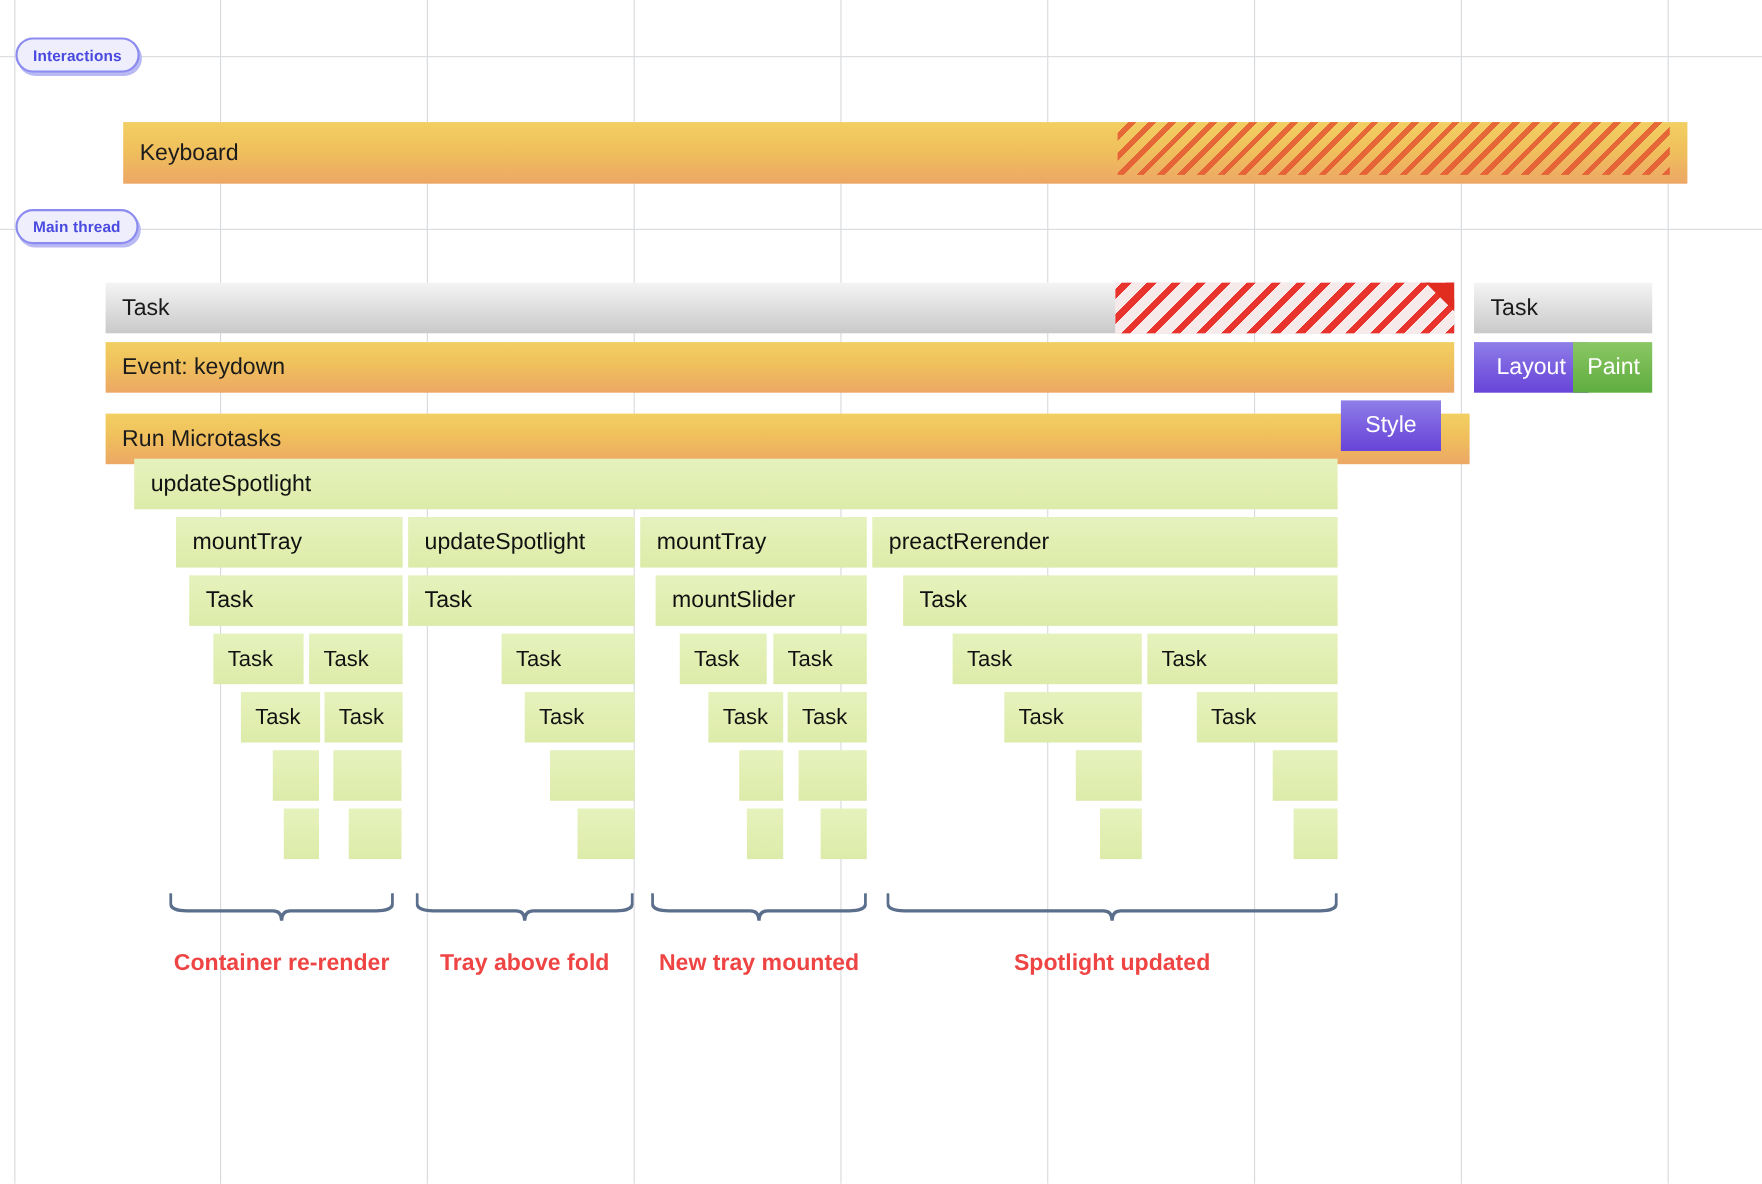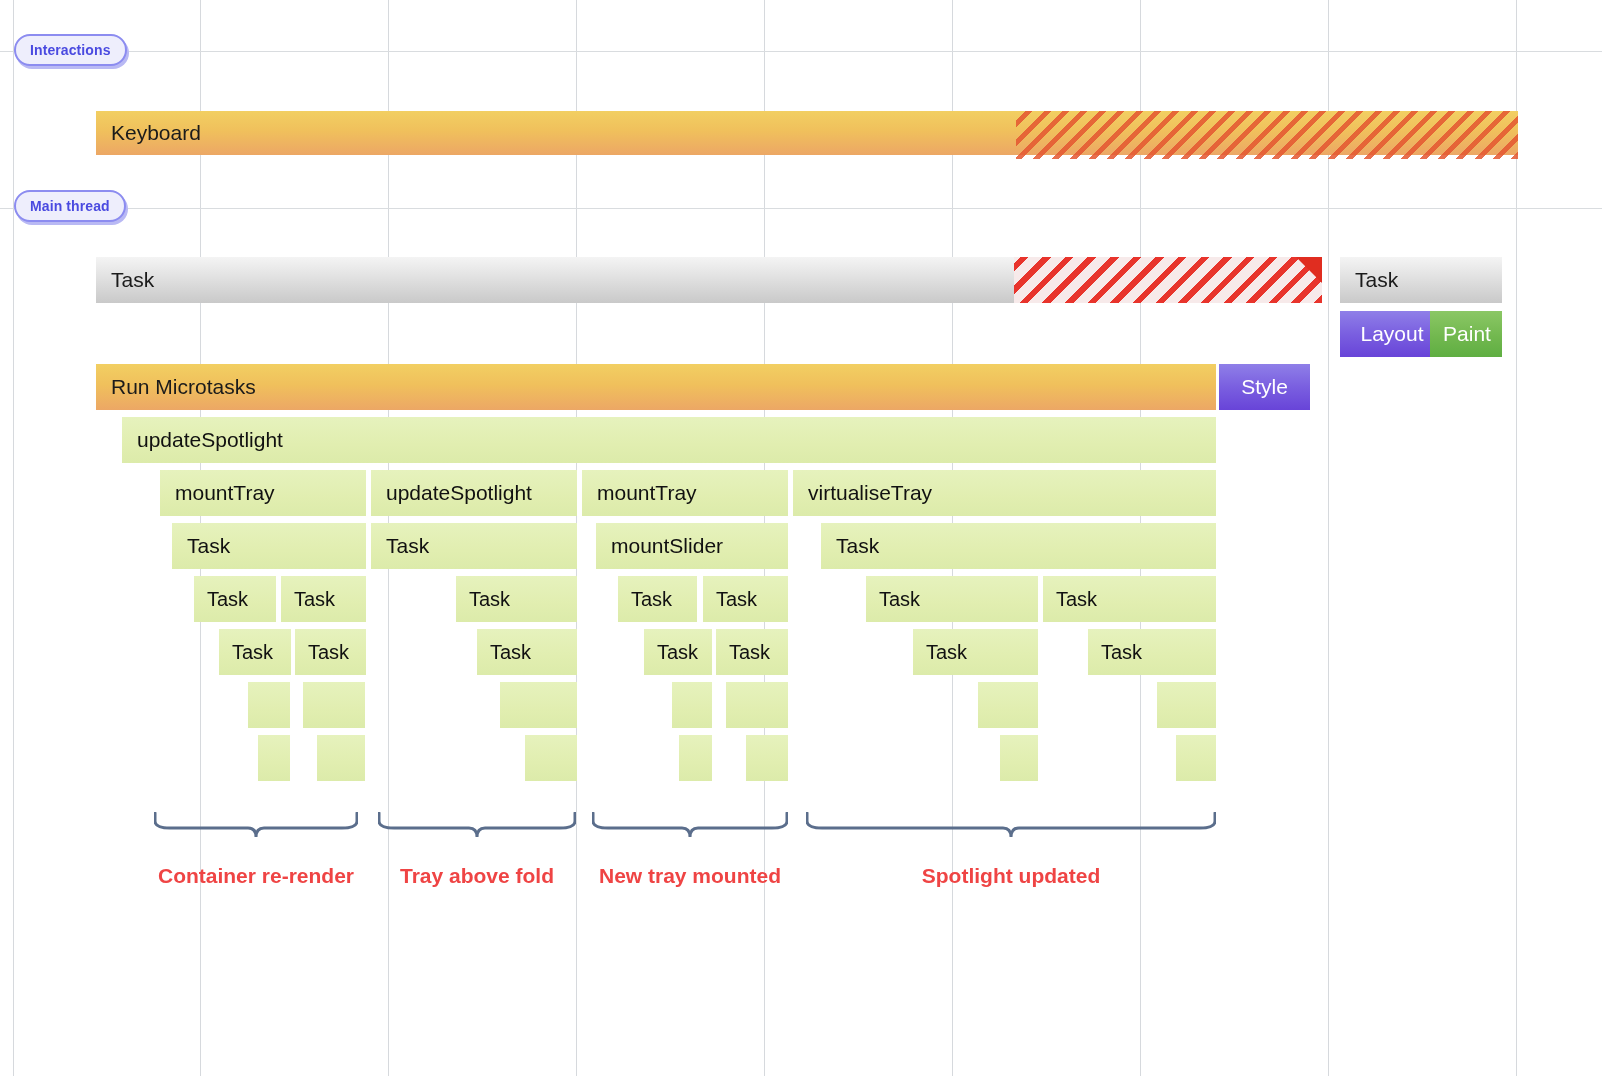--- a/index.html
+++ b/index.html
@@ -124,44 +124,47 @@
   <div class="hline" style="top:51px"></div>
   <div class="hline" style="top:208px"></div>
 
   <div class="track-pill" style="left:14px;top:34px">
       <span>Interactions</span>
     </div>
   <div class="track-pill" style="left:14px;top:190px">
       <span>Main thread</span>
     </div>
 
-  <div class="bar bar-orange" style="left:96px;top:111px;width:1422px;height:44px">
+  <div class="bar bar-orange" style="left:112px;top:111px;width:1422px;height:56px">
     <span>Keyboard</span>
   </div>
   <div class="hatch-orange" style="left:1016px;top:111px;width:502px;height:48px"></div>
 
   <div class="bar bar-grey" style="left:96px;top:257px;width:1226px;height:46px">
     <span>Task</span>
   </div>
   <div class="hatch-red" style="left:1014px;top:257px;width:308px;height:46px"></div>
   <div class="red-tri" style="left:1296px;top:257px"></div>
 
   <div class="bar bar-grey" style="left:1340px;top:257px;width:162px;height:46px">
     <span>Task</span>
   </div>
 
+  <div class="bar bar-orange" style="left:96px;top:311px;width:1226px;height:46px">
+    <span>Event: keydown</span>
+  </div>
 
   <div class="bar bar-purple" style="left:1340px;top:311px;width:104px;height:46px">
     <span>Layout</span>
   </div>
   <div class="bar bar-green-solid" style="left:1430px;top:311px;width:72px;height:46px">
     <span>Paint</span>
   </div>
 
-  <div class="bar bar-orange" style="left:96px;top:364px;width:1120px;height:46px">
+  <div class="bar bar-orange" style="left:96px;top:376px;width:1240px;height:46px">
     <span>Run Microtasks</span>
   </div>
   <div class="bar bar-purple" style="left:1219px;top:364px;width:91px;height:46px">
     <span>Style</span>
   </div>
 
   <div class="bar bar-green" style="left:122px;top:417px;width:1094px;height:46px">
     <span>updateSpotlight</span>
   </div>
 
@@ -169,21 +172,21 @@
       <div class="bar bar-green" style="left: 160px; top: 470px; width: 206px; height: 46px;">
         <span>mountTray</span>
       </div>
       <div class="bar bar-green" style="left: 371px; top: 470px; width: 206px; height: 46px;">
         <span>updateSpotlight</span>
       </div>
       <div class="bar bar-green" style="left: 582px; top: 470px; width: 206px; height: 46px;">
         <span>mountTray</span>
       </div>
       <div class="bar bar-green" style="left: 793px; top: 470px; width: 423px; height: 46px;">
-        <span>virtualiseTray</span>
+        <span>preactRerender</span>
       </div>
     </div>
   <div id="lvl4">
       <div class="bar bar-green" style="left: 172px; top: 523px; width: 194px; height: 46px;">
         <span>Task</span>
       </div>
       <div class="bar bar-green" style="left: 371px; top: 523px; width: 206px; height: 46px;">
         <span>Task</span>
       </div>
       <div class="bar bar-green" style="left: 596px; top: 523px; width: 192px; height: 46px;">

